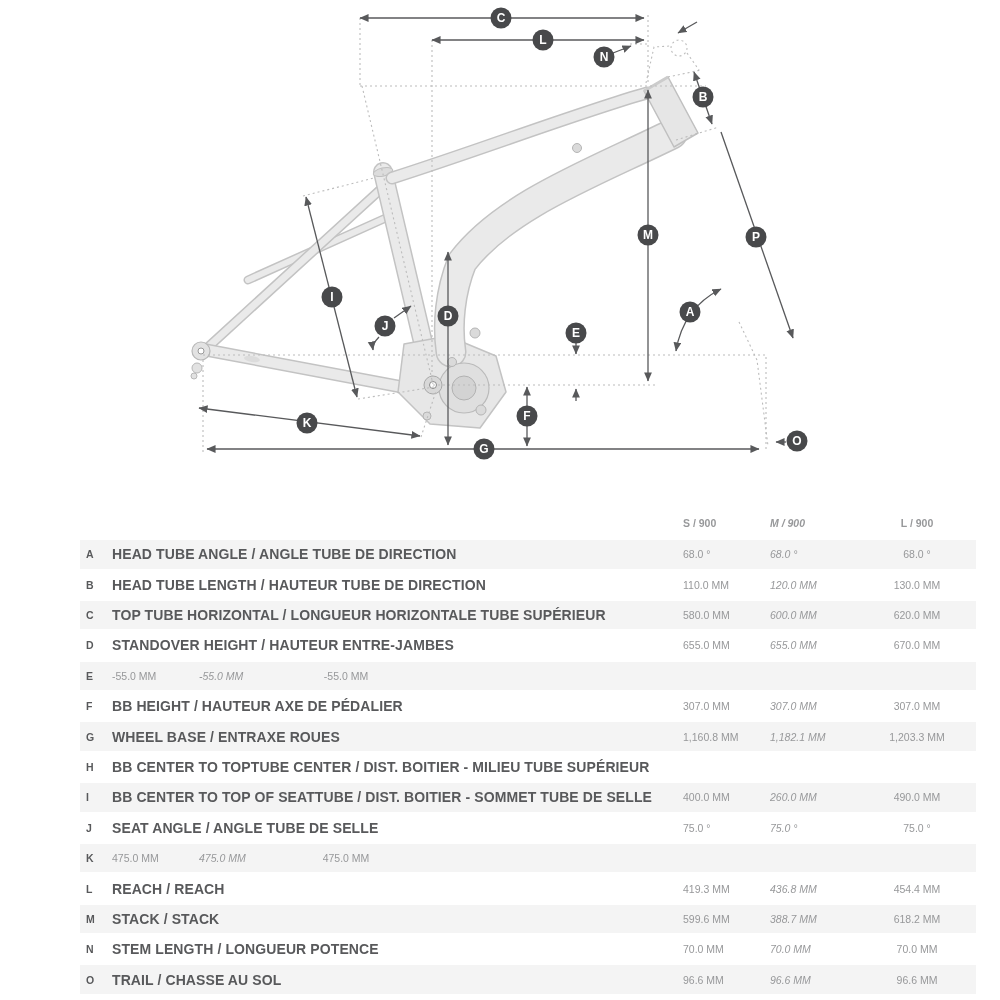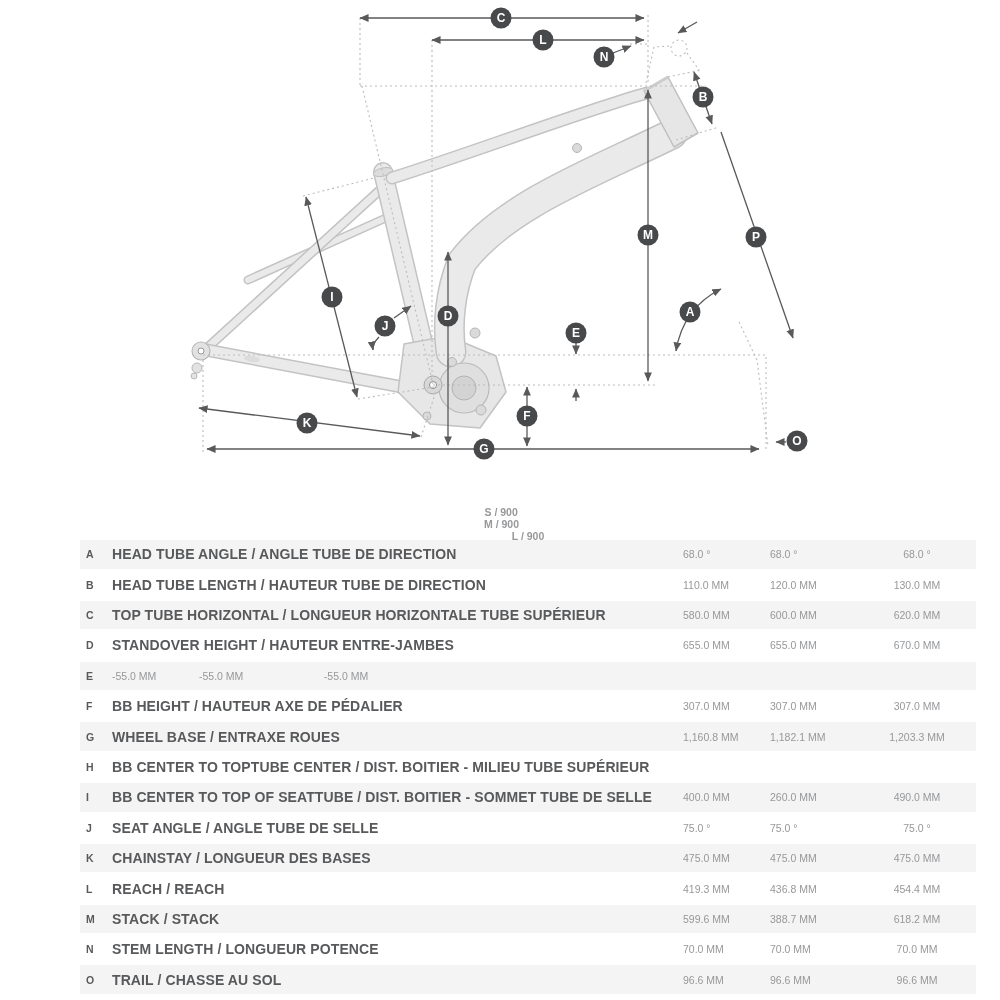--- a/index.html
+++ b/index.html
@@ -12,29 +12,29 @@
   .tube-o{fill:none;stroke:#c3c3c3;stroke-linecap:round;}
   .tube-i{fill:none;stroke:#eaeaea;stroke-linecap:round;}
   .dot{fill:none;stroke:#bcbcbc;stroke-width:1.1;stroke-dasharray:2 3;}
   .dim{fill:none;stroke:#58595b;stroke-width:1.3;}
   .dim-label circle{fill:#48494b;}
   .dim-label text{fill:#ffffff;font-family:"Liberation Sans",sans-serif;font-size:12px;
                   font-weight:bold;text-anchor:middle;}
 
   
   .geo-table{position:absolute;left:80px;top:506px;width:896px;color:#58595b;}
-  .thead{display:flex;height:34px;align-items:center;font-weight:bold;font-size:11px;color:#58595b;flex-direction:column;}
+  .thead{display:flex;height:34px;align-items:center;font-weight:bold;font-size:11px;color:#58595b;}
   .tbody{}
   .trow{display:flex;height:28.5px;margin-bottom:1.9px;align-items:center;font-size:10.5px;}
   .trow.alt{background:#f4f4f4;}
   .c-letter{width:32px;padding-left:6px;box-sizing:border-box;font-weight:bold;font-size:10.5px;color:#58595b;flex:none;}
   .c-label{flex:1;font-weight:bold;font-size:14px;letter-spacing:.1px;color:#58595b;
            white-space:nowrap;overflow:hidden;}
   .c-v1,.c-v2,.c-v3{flex:none;color:#97989a;font-size:10.5px;}
-  .c-v1{width:87px;} .c-v2{width:88px;} .c-v3{width:118px;text-align:center;}
+  .c-v1{width:87px;} .c-v2{width:88px;font-style:italic;} .c-v3{width:118px;text-align:center;}
 </style>
 </head>
 <body>
 
 <div class="stage">
 
   <div class="diagram">
     <svg viewBox="0 0 1000 505">
       <defs>
         <marker id="ah" markerWidth="8" markerHeight="7" refX="6.6" refY="3" orient="auto" markerUnits="strokeWidth">
@@ -269,21 +269,20 @@
         </div>
         <div class="trow">
           <span class="c-letter">J</span>
           <span class="c-label">SEAT ANGLE / ANGLE TUBE DE SELLE</span>
           <span class="c-v1">75.0 °</span>
           <span class="c-v2">75.0 °</span>
           <span class="c-v3">75.0 °</span>
         </div>
         <div class="trow alt">
           <span class="c-letter">K</span>
-          <span class="c-label">CHAINSTAY / LONGUEUR DES BASES</span>
           <span class="c-v1">475.0 MM</span>
           <span class="c-v2">475.0 MM</span>
           <span class="c-v3">475.0 MM</span>
         </div>
         <div class="trow">
           <span class="c-letter">L</span>
           <span class="c-label">REACH / REACH</span>
           <span class="c-v1">419.3 MM</span>
           <span class="c-v2">436.8 MM</span>
           <span class="c-v3">454.4 MM</span>

